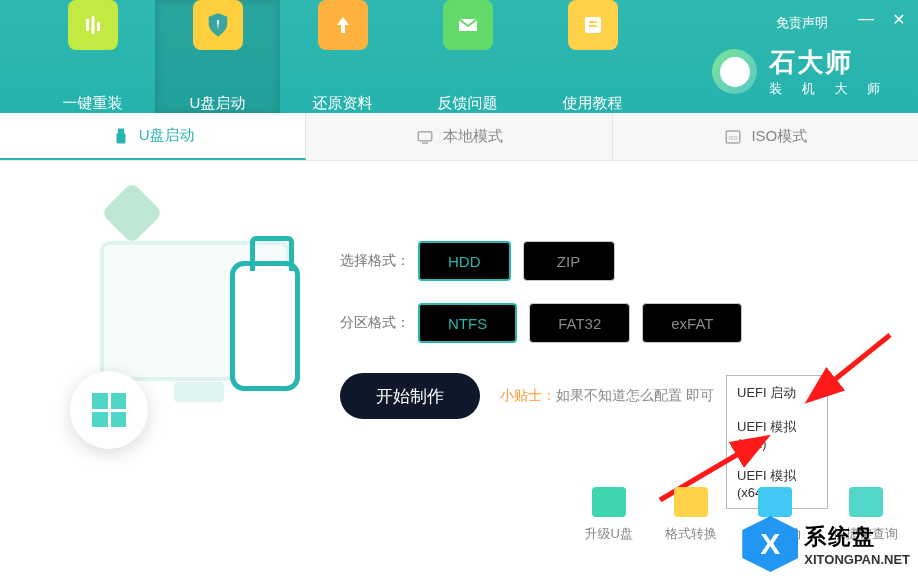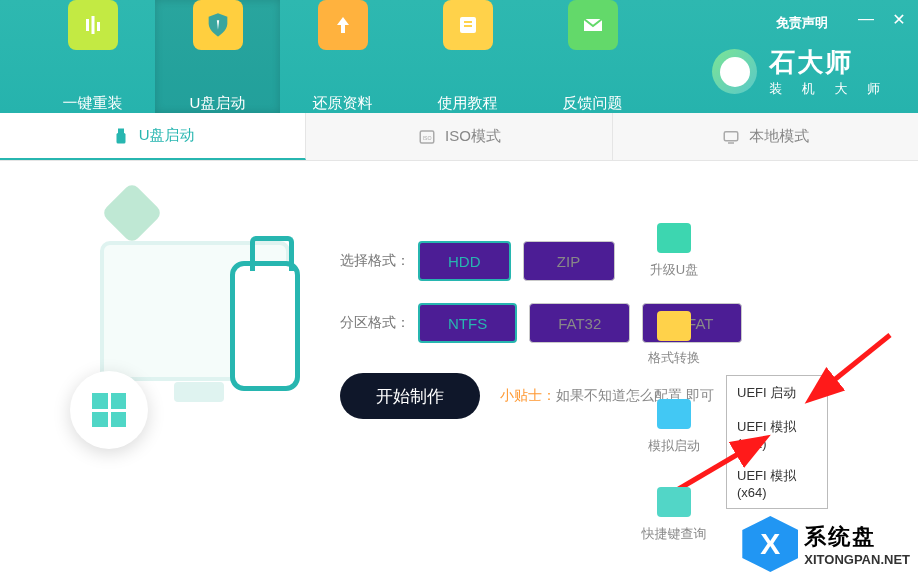--- a/index.html
+++ b/index.html
@@ -6,21 +6,21 @@
     body { width: 918px; height: 578px; background: #fff; overflow: hidden; position: relative; }
 
     
     .header { height: 113px; background: linear-gradient(180deg, #2eb8b0 0%, #26b3ad 100%); display: flex; align-items: flex-start; position: relative; }
     .header-tabs { display: flex; height: 113px; padding-left: 30px; }
     .header-tab { width: 125px; display: flex; flex-direction: column; align-items: center; justify-content: space-between; cursor: pointer; gap: 12px; position: relative; }
     .header-tab.active { background: rgba(0,0,0,0.1); box-shadow: inset 0 0 8px rgba(0,0,0,0.15); }
     .header-tab-icon { width: 50px; height: 50px; border-radius: 8px; display: flex; align-items: center; justify-content: center; }
     .header-tab-label { color: #fff; font-size: 15px; }
 
-    .disclaimer { position: absolute; right: 90px; top: 14px; color: #fff; font-size: 13px; font-weight: bold; }
+    .disclaimer { position: absolute; right: 90px; top: 14px; color: #fff; font-size: 13px; }
     .window-controls { position: absolute; right: 10px; top: 10px; display: flex; gap: 15px; }
     .win-min, .win-close { color: #fff; font-size: 16px; cursor: pointer; width: 18px; text-align: center; }
     .brand { position: absolute; right: 30px; top: 45px; display: flex; align-items: center; gap: 12px; }
     .brand-logo { width: 45px; height: 45px; background: linear-gradient(135deg,#7be495,#5ac8c8); border-radius: 50%; position: relative; }
     .brand-logo::before { content:''; position:absolute; width:30px; height:30px; background:#fff; border-radius:50%; top:8px; left:8px;}
     .brand-text { color: #fff; }
     .brand-title { font-size: 26px; font-weight: bold; letter-spacing: 2px; }
     .brand-sub { font-size: 13px; letter-spacing: 8px; }
 
     
@@ -40,38 +40,38 @@
     .ill-diamond { position: absolute; left: 70px; top: 0px; width: 44px; height: 44px; background: #bfe8d4; transform: rotate(45deg); border-radius: 8px; }
     .ill-windows { position: absolute; left: 30px; top: 180px; width: 78px; height: 78px; background: #fff; border-radius: 50%; box-shadow: 0 4px 18px rgba(0,0,0,0.15); display: grid; grid-template-columns: 1fr 1fr; grid-template-rows: 1fr 1fr; gap: 3px; padding: 22px; }
     .ill-windows div { background: #4fd6c6; }
 
     .form-area { flex: 1; padding-left: 40px; padding-top: 50px; }
     .form-row { display: flex; align-items: center; margin-bottom: 22px; }
     .form-label { width: 78px; color: #777; font-size: 14px; }
     .dropdown { flex: 1; max-width: 420px; height: 34px; border: 1px solid #c9c9c9; border-radius: 3px; display: flex; align-items: center; padding: 0 12px; color: #888; font-family: monospace; font-size: 13px; position: relative; cursor: pointer; }
     .dropdown-caret { position: absolute; right: 10px; color: #aaa; }
     .btn-group { display: flex; gap: 12px; }
-    .opt-btn { height: 40px; padding: 0 28px; border: 1px solid #c9c9c9; border-radius: 4px; color: #888; font-size: 15px; cursor: pointer; background: #4c1d95; display: flex; align-items: center; justify-content: center; min-width: 92px;}
+    .opt-btn { height: 40px; padding: 0 28px; border: 1px solid #c9c9c9; border-radius: 4px; color: #888; font-size: 15px; cursor: pointer; background: #000000; display: flex; align-items: center; justify-content: center; min-width: 92px;}
     .opt-btn.selected { color: #27b6b0; border-color: #27b6b0; border-width: 2px; font-weight: 500;}
 
     .action-row { display: flex; align-items: center; gap: 20px; margin-top: 30px; }
     .start-btn { background: #0f172a; color: #fff; border: none; border-radius: 24px; height: 46px; width: 140px; font-size: 17px; cursor: pointer; }
     .tip { color: #888; font-size: 14px; }
     .tip-label { color: #ff9933; }
 
     
     .popup { position: absolute; right: 90px; top: 375px; width: 102px; background: #fff; border: 1px solid #bbb; }
     .popup-item { padding: 8px 10px; font-size: 13px; color: #333; cursor: pointer; }
 
     
     .arrow { position: absolute; pointer-events: none; }
     .arrow svg { overflow: visible; }
 
     
-    .bottom-toolbar { position: absolute; bottom: 35px; left: 450px; right: 20px; display: flex; gap: 32px; justify-content: flex-end; flex-direction: column; }
+    .bottom-toolbar { position: absolute; bottom: 35px; left: 450px; right: 20px; display: flex; gap: 32px; justify-content: flex-end; }
     .bottom-item { display: flex; flex-direction: column; align-items: center; gap: 8px; cursor: pointer; }
     .bottom-icon { width: 34px; height: 30px; border-radius: 4px; }
     .bottom-label { font-size: 13px; color: #888; }
 
     
     .watermark { position: absolute; right: 8px; bottom: 6px; display: flex; align-items: center; gap: 6px; }
     .wm-badge { width: 56px; height: 56px; background: #2196f3; clip-path: polygon(50% 0,100% 25%,100% 75%,50% 100%,0 75%,0 25%); display:flex; align-items:center; justify-content:center; color:#fff; font-size:30px; font-weight:bold; }
     .wm-text { font-weight: bold; }
     .wm-cn { font-size: 22px; letter-spacing: 2px; }
     .wm-url { font-size: 13px; color: #333; }
@@ -102,37 +102,37 @@
     </div>
     <div class="header-tab">
       <div class="header-tab-icon" style="background:#ffb23e">
         <svg viewBox="0 0 24 24" width="24" height="24">
             <path d="M12 4 L18 12 L14 12 L14 20 L10 20 L10 12 L6 12 Z" fill="#fff"></path>
           </svg>
       </div>
       <span class="header-tab-label">还原资料</span>
     </div>
     <div class="header-tab">
+      <div class="header-tab-icon" style="background:#63d96a">
+        <svg viewBox="0 0 24 24" width="24" height="24">
+            <rect x="3" y="6" width="18" height="12" fill="#fff"></rect>
+            <path d="M3 6 L12 13 L21 6" stroke="#63d96a" stroke-width="2" fill="none"></path>
+          </svg>
+      </div>
+      <span class="header-tab-label">反馈问题</span>
+    </div>
+    <div class="header-tab">
       <div class="header-tab-icon" style="background:#ffd24a">
         <svg viewBox="0 0 24 24" width="24" height="24">
             <rect x="4" y="4" width="16" height="16" rx="2" fill="#fff"></rect>
             <line x1="8" y1="9" x2="16" y2="9" stroke="#ffd24a" stroke-width="2"></line>
             <line x1="8" y1="13" x2="16" y2="13" stroke="#ffd24a" stroke-width="2"></line>
           </svg>
       </div>
       <span class="header-tab-label">使用教程</span>
-    </div>
-    <div class="header-tab">
-      <div class="header-tab-icon" style="background:#63d96a">
-        <svg viewBox="0 0 24 24" width="24" height="24">
-            <rect x="3" y="6" width="18" height="12" fill="#fff"></rect>
-            <path d="M3 6 L12 13 L21 6" stroke="#63d96a" stroke-width="2" fill="none"></path>
-          </svg>
-      </div>
-      <span class="header-tab-label">反馈问题</span>
     </div>
   </div>
 
   <span class="disclaimer">免责声明</span>
   <div class="window-controls">
     <span class="win-min">—</span>
     <span class="win-close">✕</span>
   </div>
   <div class="brand">
     <div class="brand-logo"></div>
@@ -149,34 +149,34 @@
       <svg viewBox="0 0 24 24" width="18" height="18">
           <rect x="8" y="2" width="8" height="6" fill="#27b6b0"></rect>
           <rect x="6" y="8" width="12" height="14" rx="2" fill="#27b6b0"></rect>
         </svg>
     </span>
     <span>U盘启动</span>
   </div>
   <div class="subtab">
     <span class="subtab-icon">
       <svg viewBox="0 0 24 24" width="18" height="18">
+          <rect x="3" y="5" width="18" height="12" rx="2" fill="none" stroke="#aaa" stroke-width="2"></rect>
+          <line x1="8" y1="20" x2="16" y2="20" stroke="#aaa" stroke-width="2"></line>
+        </svg>
+    </span>
+    <span>本地模式</span>
+  </div>
+  <div class="subtab">
+    <span class="subtab-icon">
+      <svg viewBox="0 0 24 24" width="18" height="18">
           <rect x="3" y="4" width="18" height="16" rx="2" fill="none" stroke="#aaa" stroke-width="2"></rect>
           <text x="12" y="16" font-size="7" text-anchor="middle" fill="#aaa">ISO</text>
         </svg>
     </span>
     <span>ISO模式</span>
-  </div>
-  <div class="subtab">
-    <span class="subtab-icon">
-      <svg viewBox="0 0 24 24" width="18" height="18">
-          <rect x="3" y="5" width="18" height="12" rx="2" fill="none" stroke="#aaa" stroke-width="2"></rect>
-          <line x1="8" y1="20" x2="16" y2="20" stroke="#aaa" stroke-width="2"></line>
-        </svg>
-    </span>
-    <span>本地模式</span>
   </div>
 </div>
 
 <div class="content">
   <div class="illustration">
     <div class="ill-diamond"></div>
     <div class="ill-monitor"></div>
     <div class="ill-usb"></div>
     <div class="ill-windows">
         <div></div>

